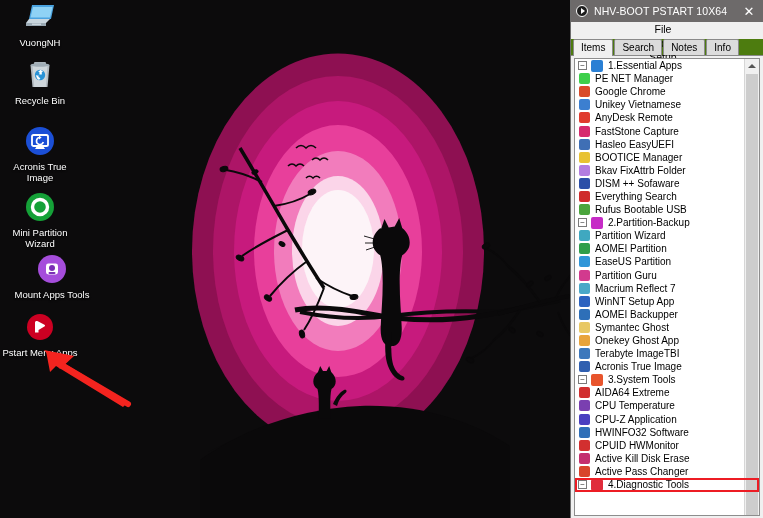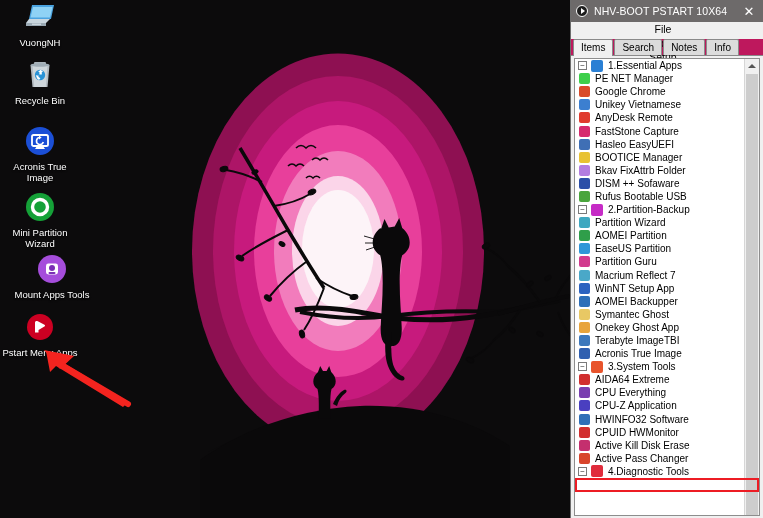--- a/index.html
+++ b/index.html
@@ -72,21 +72,21 @@
   }
 
   #menubar{
     height:17px;background:#f0f0f0;display:flex;align-items:center;
     padding-left:6px;gap:0;border-bottom:0;flex-direction:column;
   }
   #menubar .mi{font-size:10.5px;padding:1px 8px 1px 0;margin-right:6px;cursor:pointer;color:#000;}
 
   #tabbar{
     height:16px;display:flex;align-items:flex-end;
-    padding-left:2px;background:#be185d;
+    padding-left:2px;background:#4d7c0f;
     border-bottom:1px solid #8a8a8a;
   }
   #tabbar .tab{
     font-size:10px;padding:1px 7px 1px 7px;margin-right:1px;
     border:1px solid #8a8a8a;border-bottom:none;
     background:#dcdcdc;cursor:pointer;line-height:13px;
     border-radius:2px 2px 0 0;
   }
   #tabbar .tab.on{background:#f0f0f0;position:relative;top:1px;padding-bottom:2px;}
 
@@ -373,20 +373,24 @@
         </div>
         <div class="row child">
           <span class="ico" style="background: rgb(179, 125, 224);"></span>
           <span>Bkav FixAttrb Folder</span>
         </div>
         <div class="row child">
           <span class="ico" style="background: rgb(44, 79, 168);"></span>
           <span>DISM ++ Sofaware</span>
         </div>
         <div class="row child">
+          <span class="ico" style="background: rgb(207, 43, 43);"></span>
+          <span>Everything Search</span>
+        </div>
+        <div class="row child">
           <span class="ico" style="background: rgb(74, 165, 60);"></span>
           <span>Rufus Bootable USB</span>
         </div>
         <div class="row grp">
           <span class="expander">−</span>
           <span class="ico" style="background: rgb(198, 43, 198); width: 12px; height: 12px;"></span>
           <span>2.Partition-Backup</span>
         </div>
         <div class="row child">
           <span class="ico" style="background: rgb(63, 168, 192);"></span>
@@ -436,21 +440,21 @@
           <span class="expander">−</span>
           <span class="ico" style="background: rgb(232, 84, 44); width: 12px; height: 12px;"></span>
           <span>3.System Tools</span>
         </div>
         <div class="row child">
           <span class="ico" style="background: rgb(209, 47, 47);"></span>
           <span>AIDA64 Extreme</span>
         </div>
         <div class="row child">
           <span class="ico" style="background: rgb(122, 63, 176);"></span>
-          <span>CPU Everything</span>
+          <span>CPU Temperature</span>
         </div>
         <div class="row child">
           <span class="ico" style="background: rgb(74, 63, 192);"></span>
           <span>CPU-Z Application</span>
         </div>
         <div class="row child">
           <span class="ico" style="background: rgb(47, 111, 184);"></span>
           <span>HWINFO32 Software</span>
         </div>
         <div class="row child">

